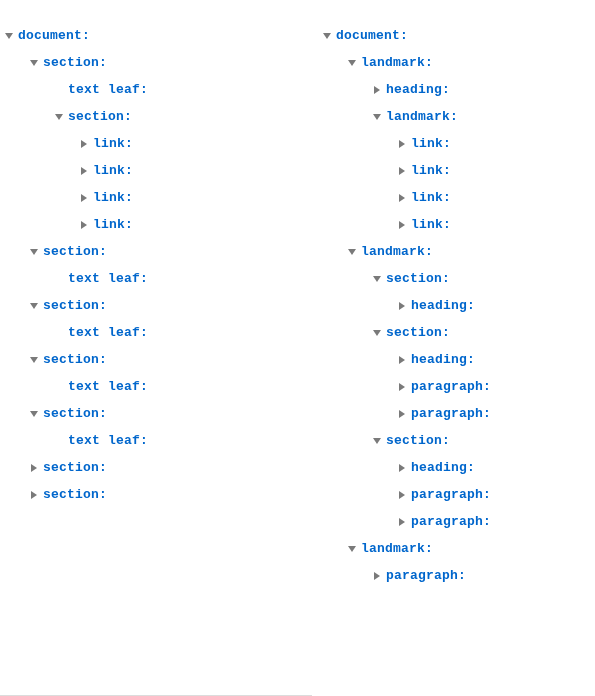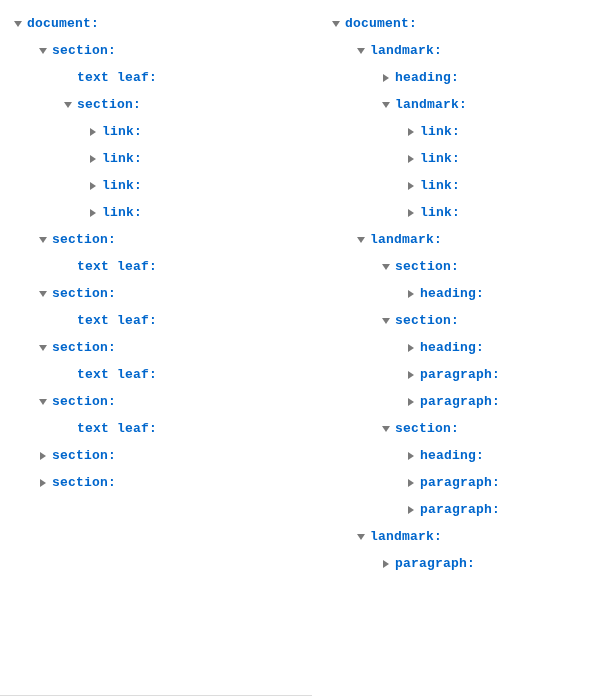--- a/index.html
+++ b/index.html
@@ -9,22 +9,23 @@
     font-family: Menlo, Consolas, "Courier New", monospace;
     font-size: 13px;
     color: #0066cc;
     width: 595px;
     height: 696px;
     overflow: hidden;
   }
   .root {
     display: flex;
     flex-direction: row;
-    padding: 10px 12px;
+    padding: 10px 3px;
     box-sizing: border-box;
+    margin-top: 12px;
   }
   .col {
     display: flex;
     flex-direction: column;
   }
   .col-left {
     width: 318px;
     flex-shrink: 0;
   }
   .col-right {

